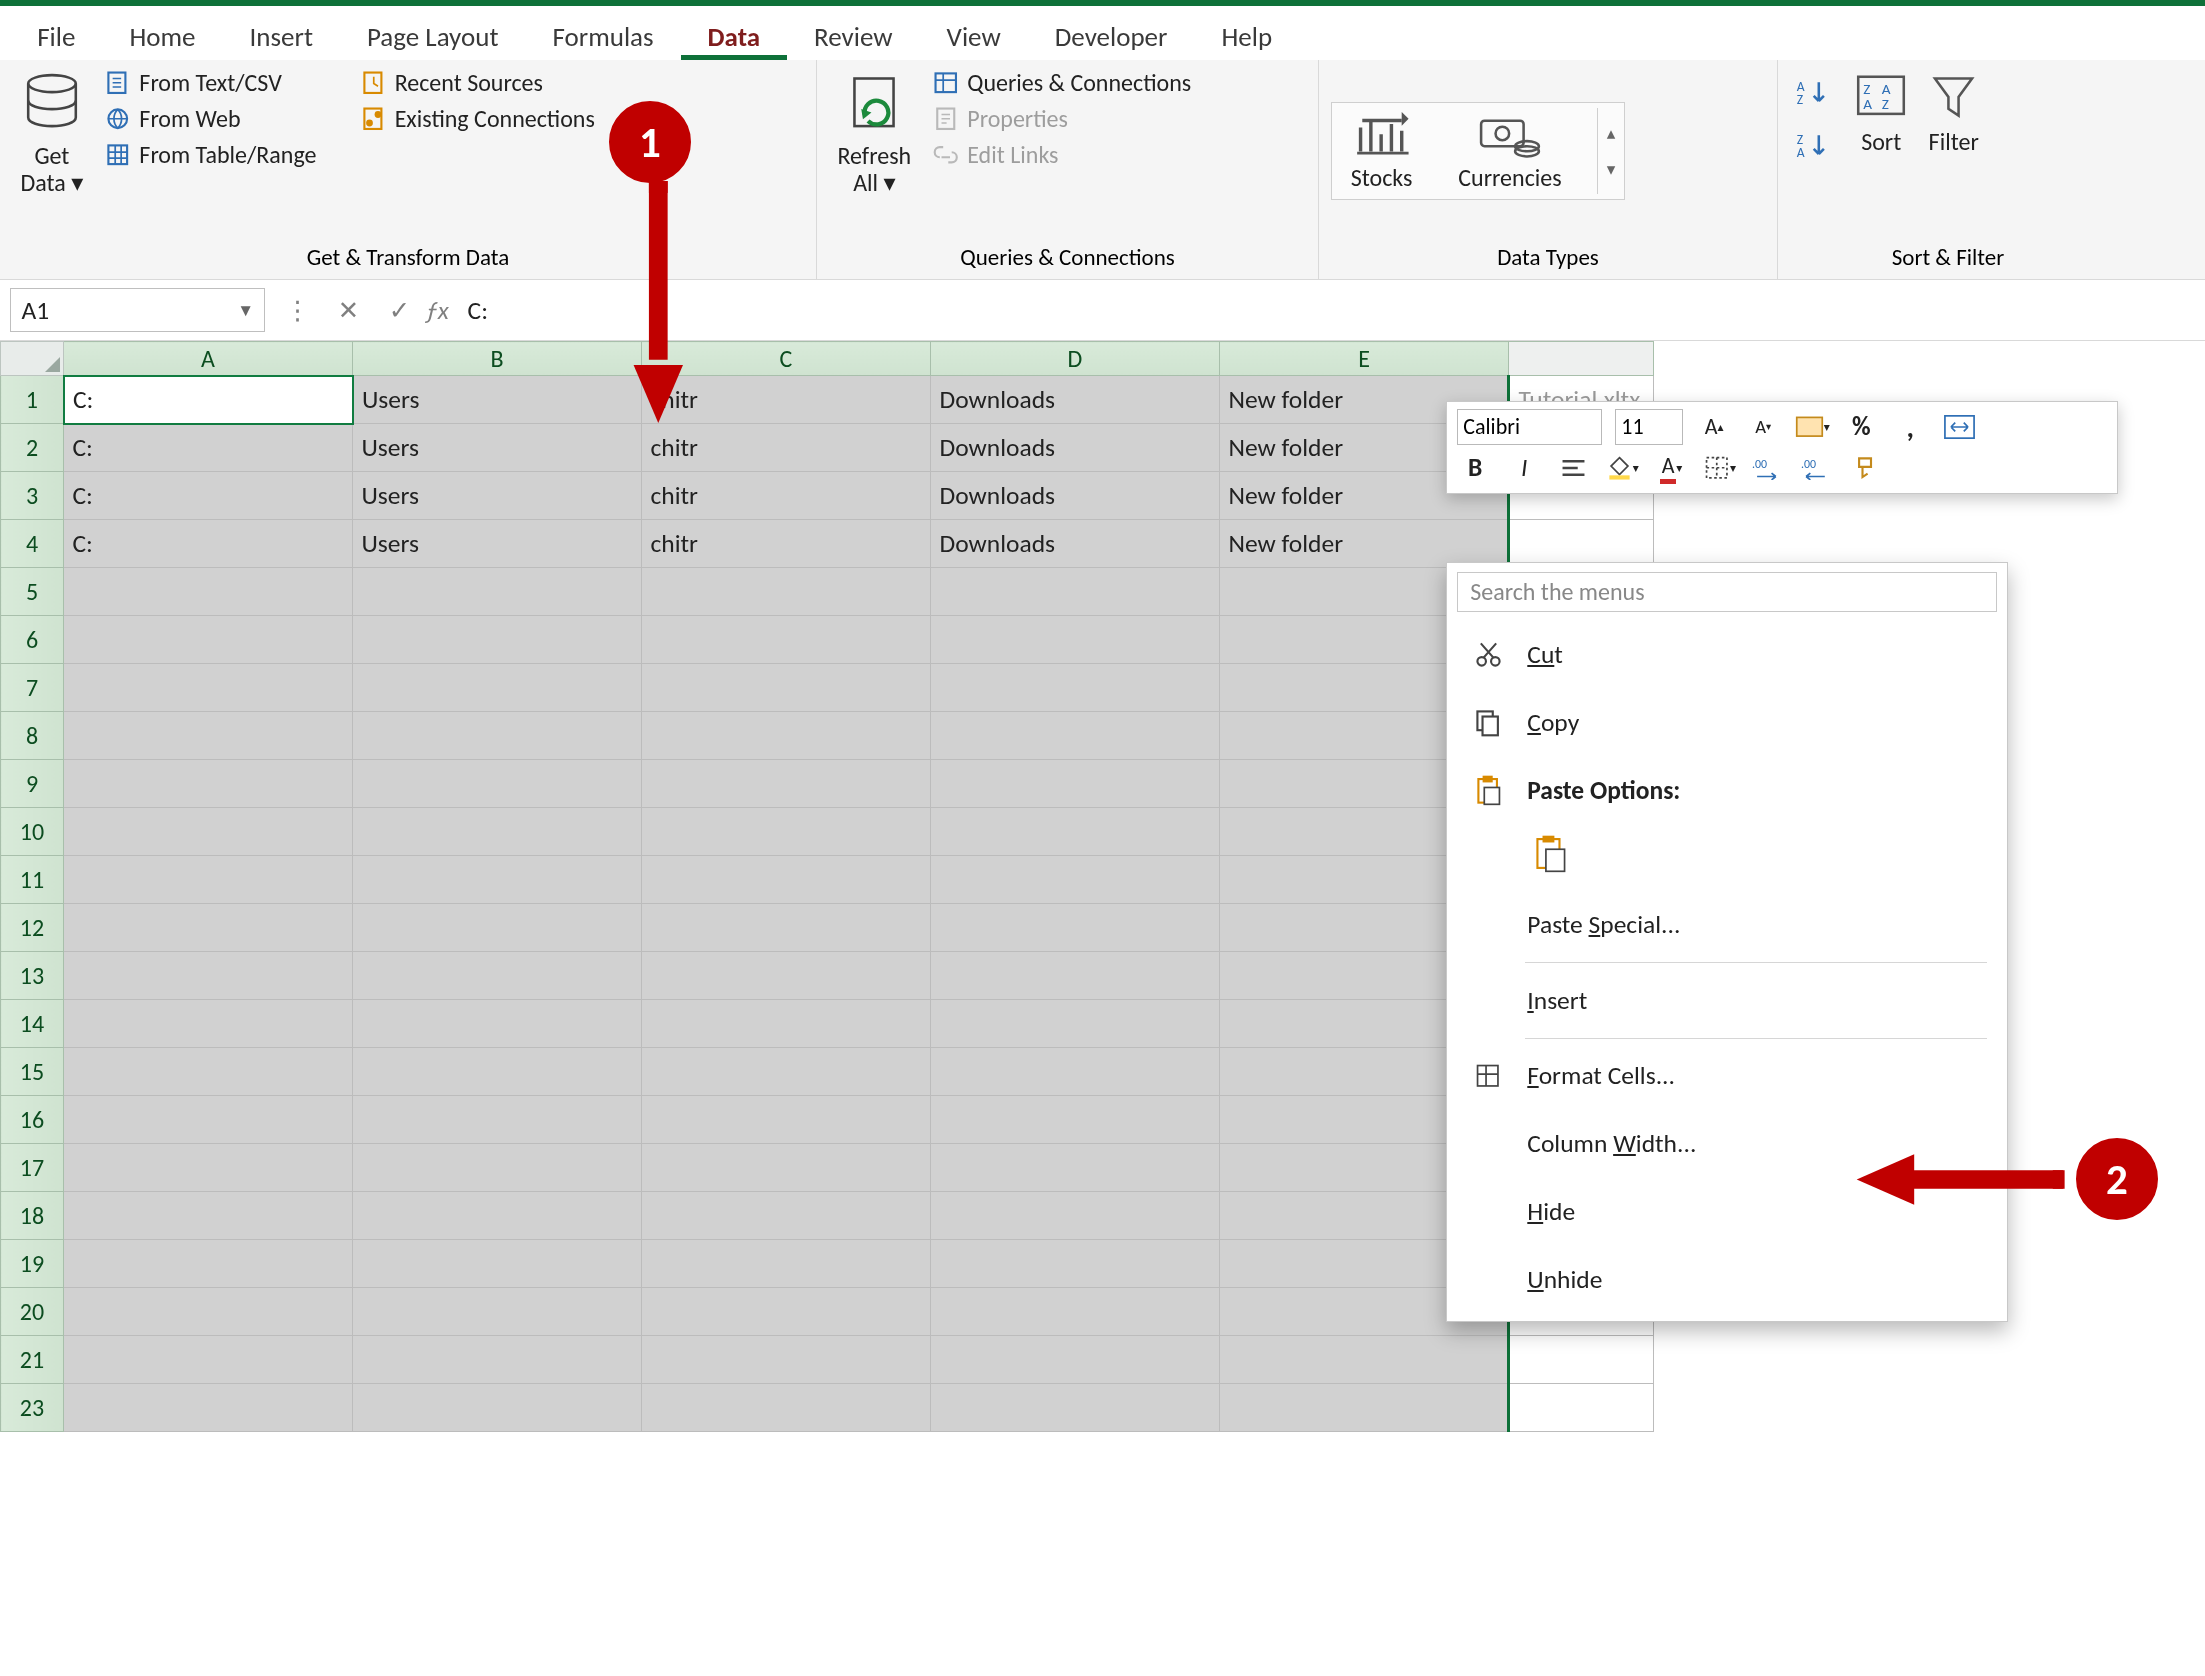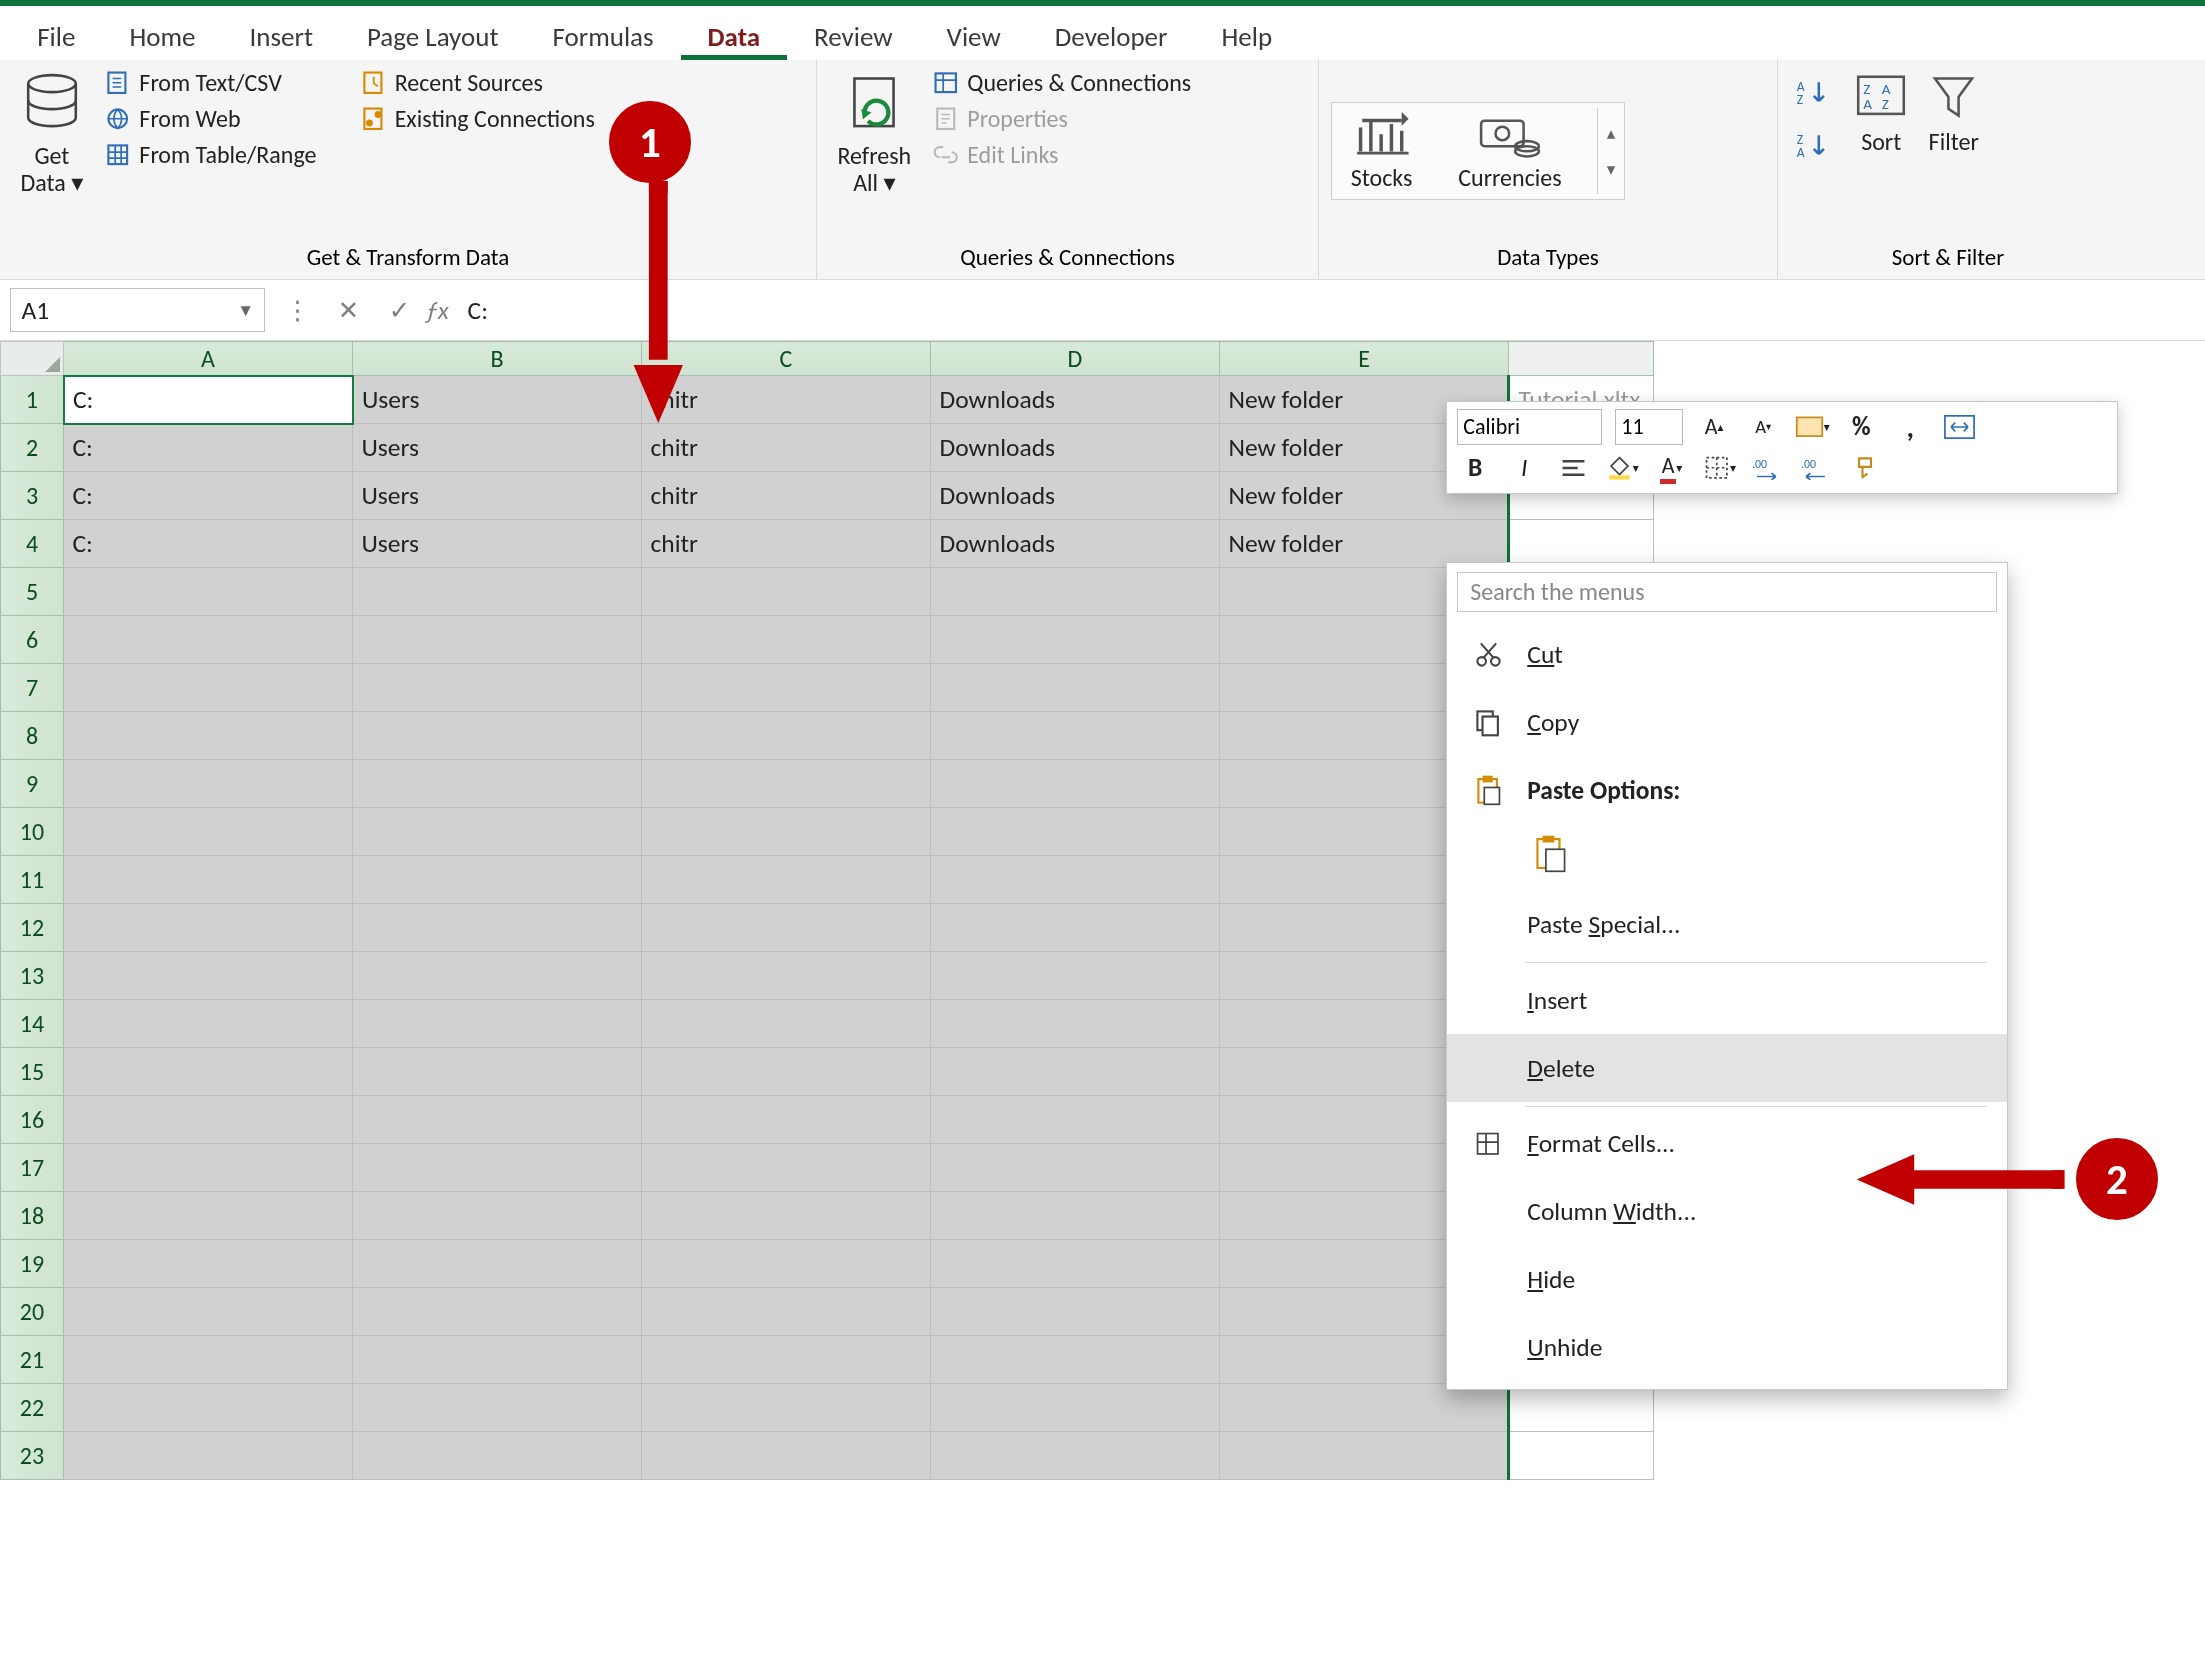--- a/index.html
+++ b/index.html
@@ -451,29 +451,20 @@
           <tr>
             <th class="rowh">21</th>
             <td class="cell"></td>
             <td class="cell"></td>
             <td class="cell"></td>
             <td class="cell"></td>
             <td class="cell lastcol"></td>
             <td class="cell white" style="border-left:3.4px solid #0e7139"></td>
           </tr>
           <tr>
-            <th class="rowh">22</th>
-            <td class="cell"></td>
-            <td class="cell"></td>
-            <td class="cell"></td>
-            <td class="cell"></td>
-            <td class="cell lastcol"></td>
-            <td class="cell white" style="border-left:3.4px solid #0e7139"></td>
-          </tr>
-          <tr>
             <th class="rowh">23</th>
             <td class="cell"></td>
             <td class="cell"></td>
             <td class="cell"></td>
             <td class="cell"></td>
             <td class="cell lastcol"></td>
             <td class="cell white" style="border-left:3.4px solid #0e7139"></td>
           </tr>
         </tbody>
       </table>
@@ -590,24 +581,20 @@
     </div>
     <div class="item">
         <div class="icw"></div>
         <span>Paste <span class="ul">S</span>pecial...</span>
       </div>
     <div class="sep"></div>
     <div class="item">
         <div class="icw"></div>
         <span><span class="ul">I</span>nsert</span>
       </div>
-    <div class="item hover">
-        <div class="icw"></div>
-        <span><span class="ul">D</span>elete</span>
-      </div>
     <div class="sep"></div>
     <div class="item">
       <div class="icw">
           <svg width="25.5" height="25.5" viewBox="0 0 30 30">
             <rect x="3" y="3" width="24" height="24" fill="none" stroke="#444" stroke-width="2"></rect>
             <path d="M3 13h24M13 3v24" stroke="#444" stroke-width="2"></path>
           </svg>
         </div>
       <span><span class="ul">F</span>ormat Cells...</span>
     </div>

